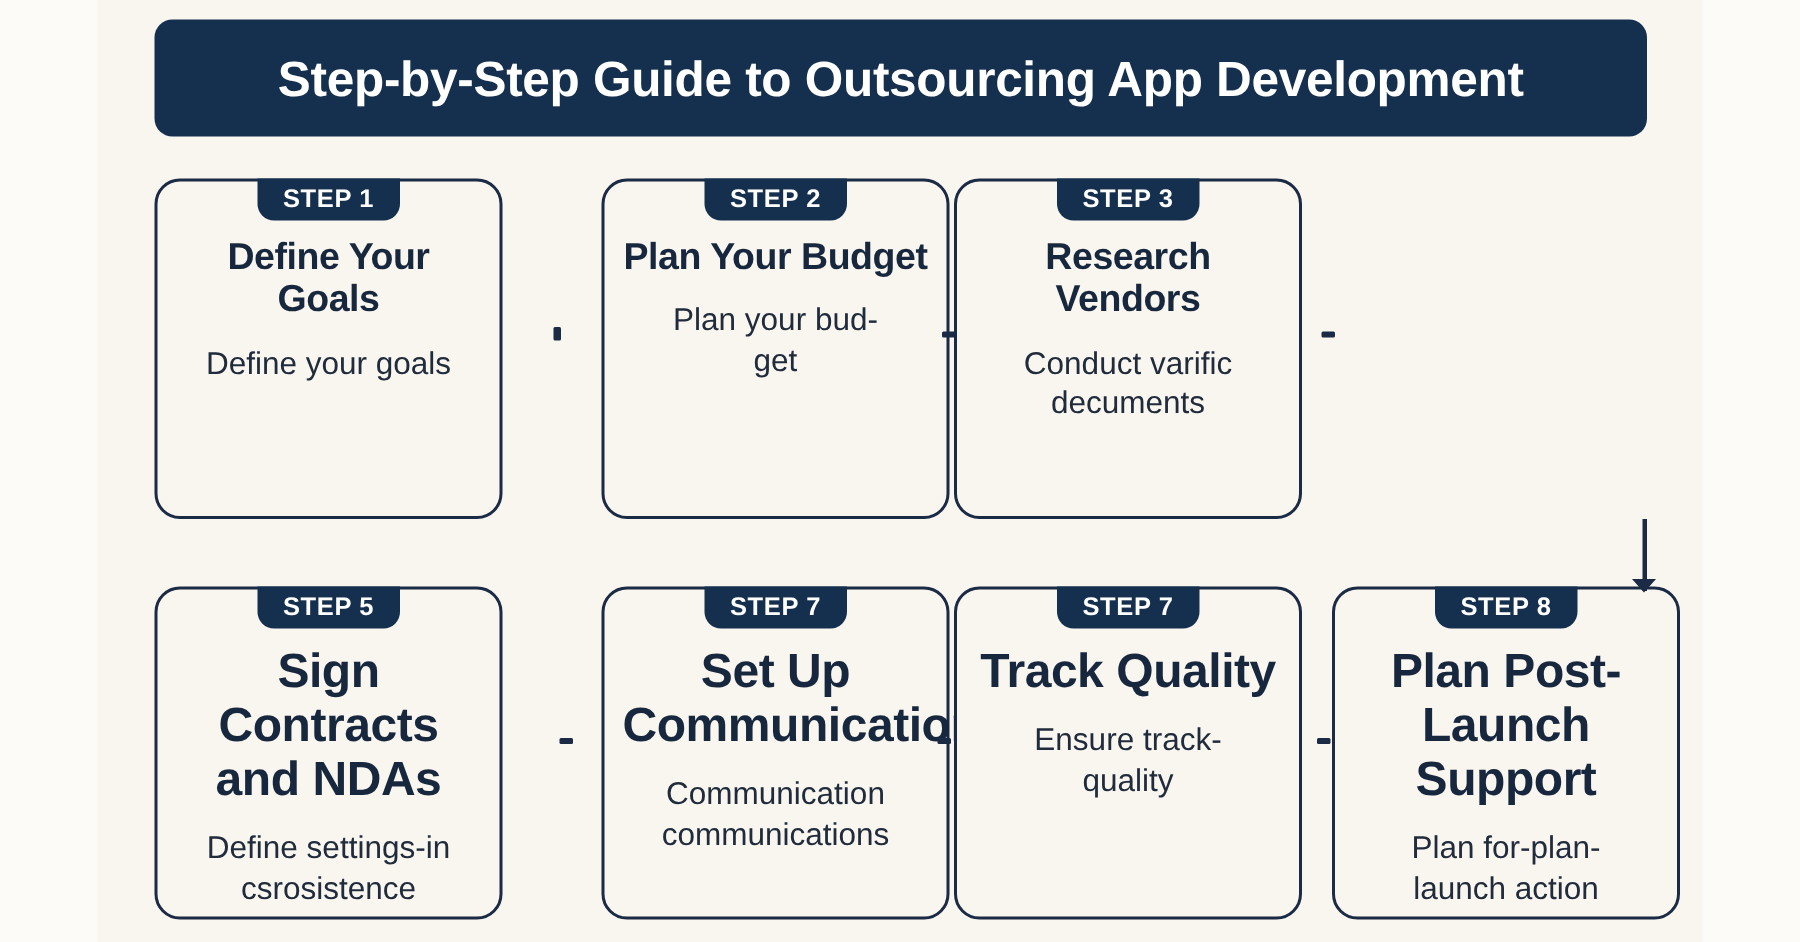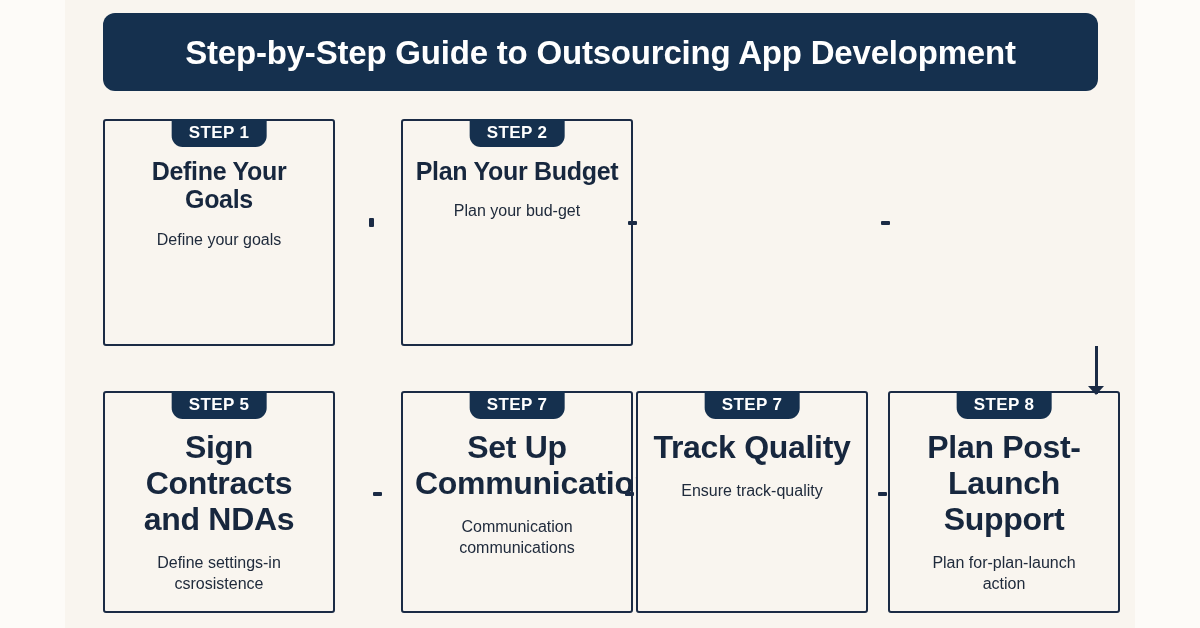--- a/index.html
+++ b/index.html
@@ -64,21 +64,21 @@
     width: 995px;
     height: 500px;
   }
 
   .card {
     position: absolute;
     width: 232px;
     box-sizing: border-box;
     background: #F9F5EF;
     border: 2.5px solid #1B2B45;
-    border-radius: 3px;
+    border-radius: 17px;
   }
 
   
   .card.r1 { top: 3px;   height: 227px; }
   
   .card.r2 { top: 275px; height: 222px; }
 
   .card.c1 { left: 0px;   }
   .card.c2 { left: 298px; }
   .card.c3 { left: 533px; }
@@ -115,21 +115,21 @@
     font-weight: bold;
     line-height: 1.13;
     letter-spacing: -0.3px;
     margin: 0 0 12px 0;
     padding: 0 2px;
   }
   .card.r2 .card-title { font-size: 32px; }
 
   .card-desc {
     color: #202B3C;
-    font-size: 16px;
+    font-size: 21px;
     font-weight: normal;
     line-height: 1.28;
     margin: 16px;
     padding: 0 6px;
   }
 
   
   .connector {
     position: absolute;
     background: #1B2B45;
@@ -187,20 +187,27 @@
     </div>
 
     <div class="card r1 c2">
       <div class="card-inner">
         <div class="step-badge">STEP 2</div>
         <div class="card-title">Plan Your Budget</div>
         <div class="card-desc">Plan your bud-get</div>
       </div>
     </div>
 
+    <div class="card r1 c3">
+      <div class="card-inner">
+        <div class="step-badge">STEP 3</div>
+        <div class="card-title">Research Vendors</div>
+        <div class="card-desc">Conduct varific decuments</div>
+      </div>
+    </div>
 
 
     <div class="card r2 c1">
       <div class="card-inner">
         <div class="step-badge">STEP 5</div>
         <div class="card-title">Sign Contracts and NDAs</div>
         <div class="card-desc">Define settings-in csrosistence</div>
       </div>
     </div>
 

